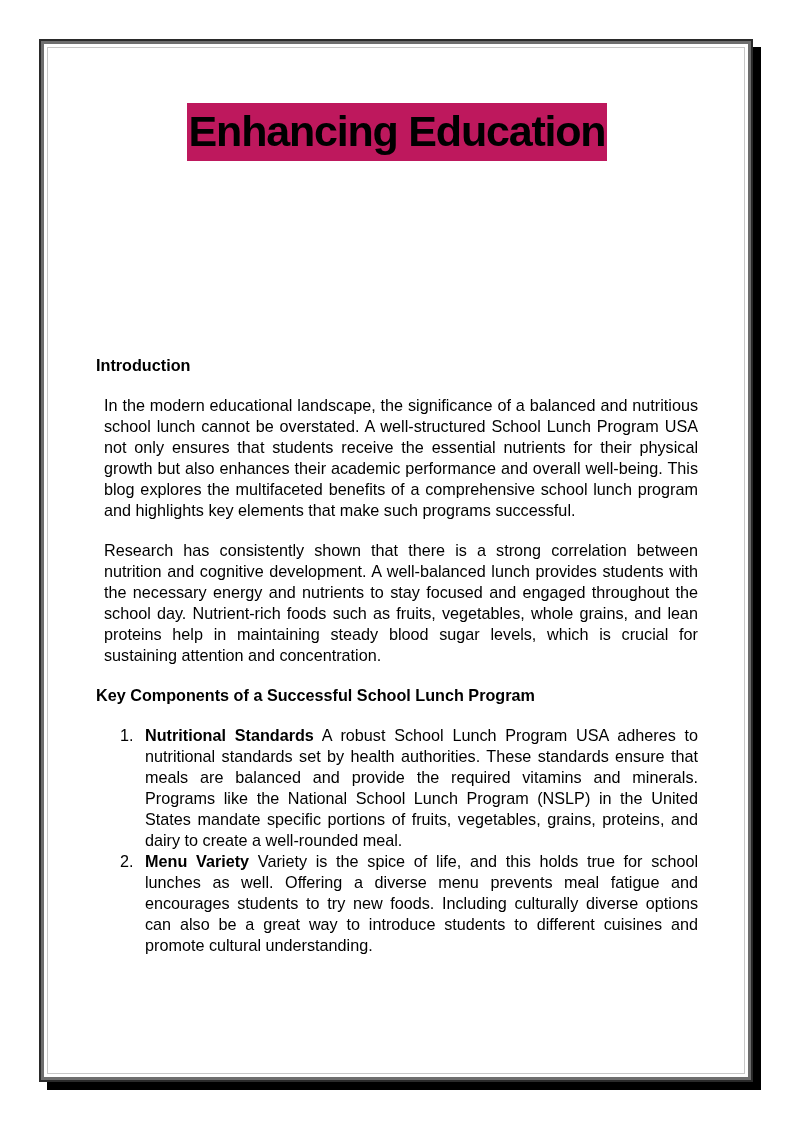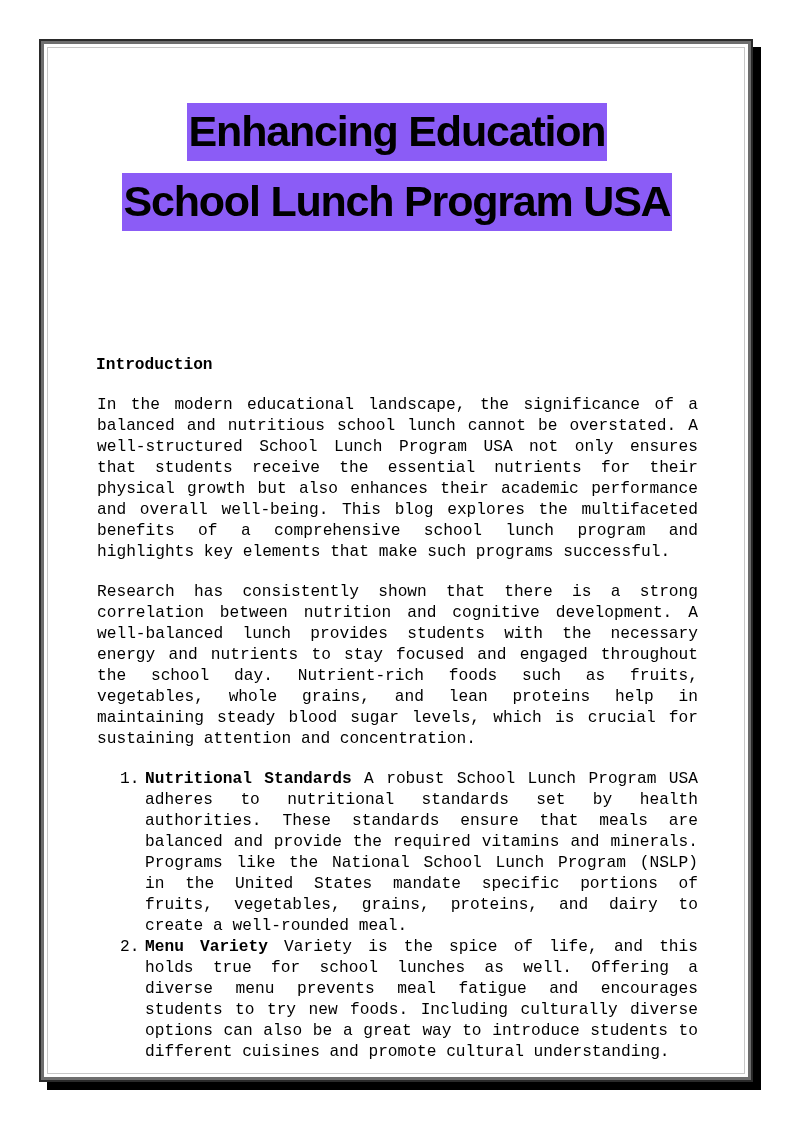--- a/index.html
+++ b/index.html
@@ -33,38 +33,38 @@
     text-align: center;
     font-family: "Liberation Sans", sans-serif;
     font-weight: bold;
     font-size: 43px;
     line-height: 70px;
     color: #000000;
     letter-spacing: -1.2px;
   }
   .title-line { display: block; height: 70px; }
   .title-line span {
-    background: #8b5cf6;
+    background: #be185d;
     padding: 4px 2px 6px 2px;
   }
 
   .content {
     position: absolute; left: 96px; top: 355px; width: 602px;
-    font-family: Liberation Mono, monospace;
+    font-family: Liberation Sans, sans-serif;
     font-size: 16.2px;
     line-height: 21px;
     color: #000000;
   }
   .heading {
     font-weight: bold;
     margin: 0 0 19px 0;
   }
   .para {
     text-align: justify;
-    margin: 0 0 19px 1px;
+    margin: 0 0 19px 8px;
   }
   .list {
     margin: 0; padding: 0; list-style: none;
   }
   .list-item {
     position: relative;
     padding-left: 49px;
     text-align: justify;
     margin: 0;
   }
@@ -78,29 +78,29 @@
 
 <div class="frame-shadow"></div>
 <div class="frame">
   <div class="frame-inner">
     <div class="frame-inner2"></div>
   </div>
 </div>
 
 <div class="title">
   <div class="title-line"><span>Enhancing Education</span></div>
-  <div class="title-line"><span>School Lunch Program USA</span></div>
 </div>
 
 <div class="content">
   <div class="heading">Introduction</div>
   <div class="para">In the modern educational landscape, the significance of a balanced and nutritious school lunch cannot be overstated. A well-structured School Lunch Program USA not only ensures that students receive the essential nutrients for their physical growth but also enhances their academic performance and overall well-being. This blog explores the multifaceted benefits of a comprehensive school lunch program and highlights key elements that make such programs successful.</div>
 
   <div class="para">Research has consistently shown that there is a strong correlation between nutrition and cognitive development. A well-balanced lunch provides students with the necessary energy and nutrients to stay focused and engaged throughout the school day. Nutrient-rich foods such as fruits, vegetables, whole grains, and lean proteins help in maintaining steady blood sugar levels, which is crucial for sustaining attention and concentration.</div>
 
+  <div class="heading">Key Components of a Successful School Lunch Program</div>
   <ol class="list">
     <li class="list-item">
       <span class="list-num">1.</span><span class="list-term">Nutritional Standards</span><span> A robust School Lunch Program USA adheres to nutritional standards set by health authorities. These standards ensure that meals are balanced and provide the required vitamins and minerals. Programs like the National School Lunch Program (NSLP) in the United States mandate specific portions of fruits, vegetables, grains, proteins, and dairy to create a well-rounded meal.</span>
     </li>
     <li class="list-item">
       <span class="list-num">2.</span><span class="list-term">Menu Variety</span><span> Variety is the spice of life, and this holds true for school lunches as well. Offering a diverse menu prevents meal fatigue and encourages students to try new foods. Including culturally diverse options can also be a great way to introduce students to different cuisines and promote cultural understanding.</span>
     </li>
   </ol>
 </div>
 

